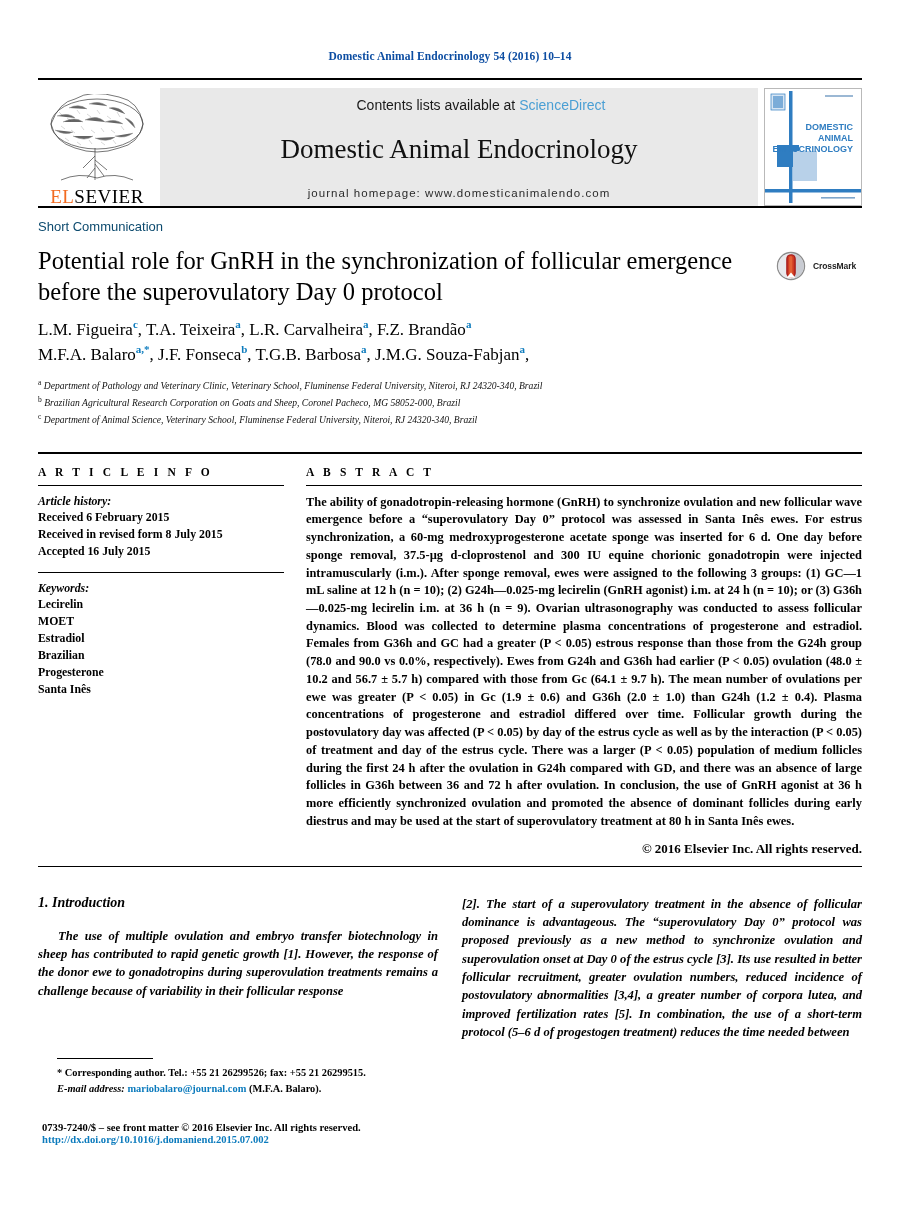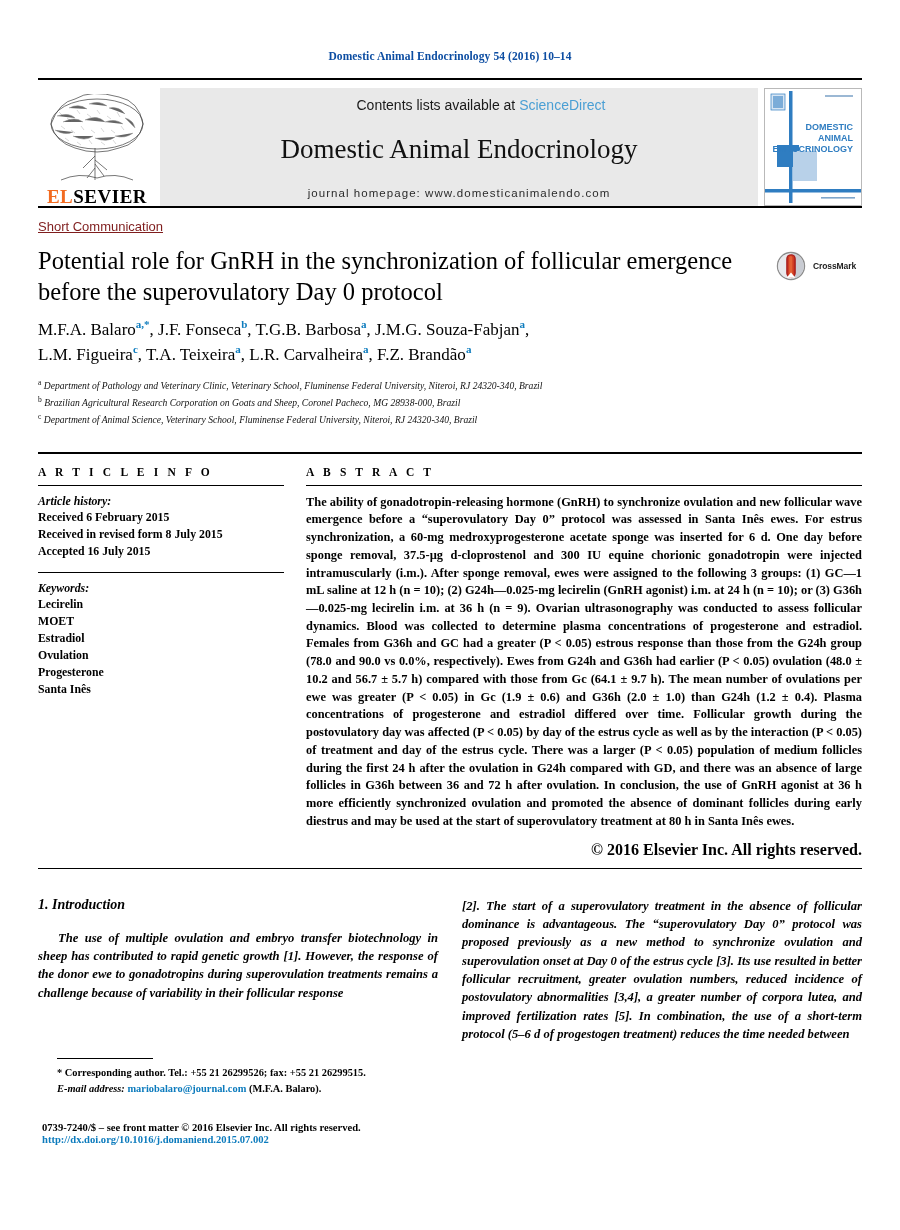--- a/index.html
+++ b/index.html
@@ -50,21 +50,21 @@
     flex-direction: column;
     justify-content: flex-end;
     align-items: center;
   }
   .tree-svg { display: block; }
   .elsevier-word {
     font-family: "Liberation Serif", serif;
     font-size: 19px;
     letter-spacing: .5px;
     color: #000;
-    font-weight: bold;
+    font-weight: normal;
     line-height: 1;
     margin-top: 1px;
     position: relative;
   }
   .elsevier-word .orange { color: #f26b21; }
 
   .masthead-center {
     flex: 1 1 auto;
     background: #e9e9e9;
     display: flex;
@@ -104,22 +104,21 @@
     overflow: hidden;
   }
 
   
   .rule-thick { border-top: 2px solid #000; margin-top: 0; }
   .section-type {
     font-family: "Liberation Sans", sans-serif;
     font-size: 13px;
     font-weight: normal;
     margin-top: 11px;
-    color: #7f1d1d;
-    text-decoration: underline;
+    color: #0c4a6e;
   }
   .title-row {
     display: flex;
     align-items: flex-start;
     margin-top: 12px;
   }
   .article-title {
     font-family: "Liberation Serif", serif;
     font-size: 24.5px;
     line-height: 1.26;
@@ -190,21 +189,21 @@
 
   .abstract-body {
     font-size: 12.4px;
     font-weight: bold;
     line-height: 1.43;
     text-align: justify;
     text-justify: inter-word;
   }
   .copyright {
     text-align: right;
-    font-size: 16px;
+    font-size: 13px;
     font-weight: bold;
     margin-top: 10px;
   }
   .rule-after-abstract {
     border-top: 1.5px solid #000;
     margin-top: 9px;
   }
 
   
   .body-cols {
@@ -333,48 +332,48 @@
         <rect x="11.6" y="4.2" width="6.8" height="21.6" rx="3.4" fill="#cf3a23"></rect>
         <rect x="13.2" y="5" width="3.2" height="20" rx="1.6" fill="#e86a3a" opacity="0.8"></rect>
         <path d="M15 21.5 l4.4 5.2 h-8.8 z" fill="#ffffff"></path>
       </svg>
       <span class="crossmark-label">CrossMark</span>
     </div>
   </div>
 
   <div class="authors">
     <div>
+      L.M. Figueira<sup>c</sup>, T.A. Teixeira<sup>a</sup>, L.R. Carvalheira<sup>a</sup>, F.Z. Brandão<sup>a</sup>
+    </div>
+    <div>
       M.F.A. Balaro<sup class="star">a,*</sup>, J.F. Fonseca<sup>b</sup>, T.G.B. Barbosa<sup>a</sup>, J.M.G. Souza-Fabjan<sup>a</sup>,
-    </div>
-    <div>
-      L.M. Figueira<sup>c</sup>, T.A. Teixeira<sup>a</sup>, L.R. Carvalheira<sup>a</sup>, F.Z. Brandão<sup>a</sup>
     </div>
   </div>
 
   <div class="affiliations">
     <div><sup>a</sup> <span>Department of Pathology and Veterinary Clinic, Veterinary School, Fluminense Federal University, Niteroi, RJ 24320-340, Brazil</span></div>
-    <div><sup>b</sup> <span>Brazilian Agricultural Research Corporation on Goats and Sheep, Coronel Pacheco, MG 28938-000, Brazil</span></div>
+    <div><sup>b</sup> <span>Brazilian Agricultural Research Corporation on Goats and Sheep, Coronel Pacheco, MG 58052-000, Brazil</span></div>
     <div><sup>c</sup> <span>Department of Animal Science, Veterinary School, Fluminense Federal University, Niteroi, RJ 24320-340, Brazil</span></div>
   </div>
 
   <div class="info-abstract">
 
     <div class="col-info">
       <div class="head-spaced">A R T I C L E   I N F O</div>
       <div class="hr-thin"></div>
       <div class="sub-italic">Article history:</div>
       <div class="history-line">Received 6 February 2015</div>
       <div class="history-line">Received in revised form 8 July 2015</div>
       <div class="history-line">Accepted 16 July 2015</div>
       <div class="hr-thin2"></div>
       <div class="sub-italic">Keywords:</div>
       <div class="kw-line">Lecirelin</div>
       <div class="kw-line">MOET</div>
       <div class="kw-line">Estradiol</div>
-      <div class="kw-line">Ovulation</div>
+      <div class="kw-line">Brazilian</div>
       <div class="kw-line">Progesterone</div>
       <div class="kw-line">Santa Inês</div>
     </div>
 
     <div class="col-abstract">
       <div class="head-spaced">A B S T R A C T</div>
       <div class="hr-thin"></div>
       <div class="abstract-body">The ability of gonadotropin-releasing hormone (GnRH) to synchronize ovulation and new follicular wave emergence before a “superovulatory Day 0” protocol was assessed in Santa Inês ewes. For estrus synchronization, a 60-mg medroxyprogesterone acetate sponge was inserted for 6 d. One day before sponge removal, 37.5-µg d-cloprostenol and 300 IU equine chorionic gonadotropin were injected intramuscularly (i.m.). After sponge removal, ewes were assigned to the following 3 groups: (1) GC—1 mL saline at 12 h (n = 10); (2) G24h—0.025-mg lecirelin (GnRH agonist) i.m. at 24 h (n = 10); or (3) G36h—0.025-mg lecirelin i.m. at 36 h (n = 9). Ovarian ultrasonography was conducted to assess follicular dynamics. Blood was collected to determine plasma concentrations of progesterone and estradiol. Females from G36h and GC had a greater (P &lt; 0.05) estrous response than those from the G24h group (78.0 and 90.0 vs 0.0%, respectively). Ewes from G24h and G36h had earlier (P &lt; 0.05) ovulation (48.0 ± 10.2 and 56.7 ± 5.7 h) compared with those from Gc (64.1 ± 9.7 h). The mean number of ovulations per ewe was greater (P &lt; 0.05) in Gc (1.9 ± 0.6) and G36h (2.0 ± 1.0) than G24h (1.2 ± 0.4). Plasma concentrations of progesterone and estradiol differed over time. Follicular growth during the postovulatory day was affected (P &lt; 0.05) by day of the estrus cycle as well as by the interaction (P &lt; 0.05) of treatment and day of the estrus cycle. There was a larger (P &lt; 0.05) population of medium follicles during the first 24 h after the ovulation in G24h compared with GD, and there was an absence of large follicles in G36h between 36 and 72 h after ovulation. In conclusion, the use of GnRH agonist at 36 h more efficiently synchronized ovulation and promoted the absence of dominant follicles during early diestrus and may be used at the start of superovulatory treatment at 80 h in Santa Inês ewes.</div>
       <div class="copyright">© 2016 Elsevier Inc. All rights reserved.</div>
     </div>

